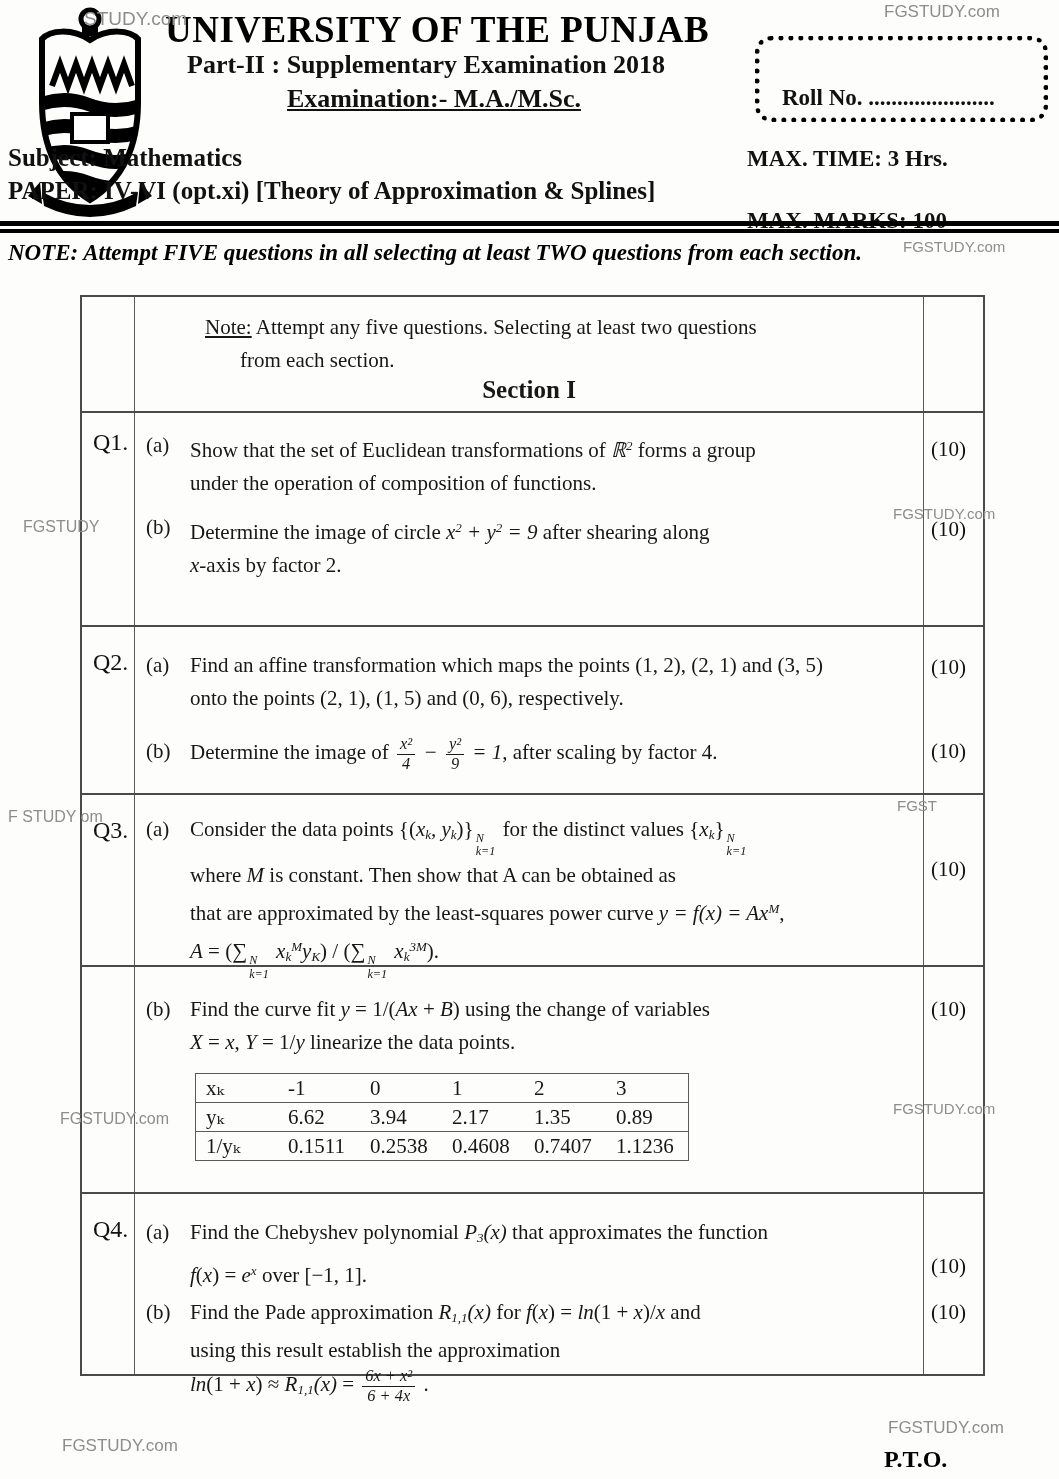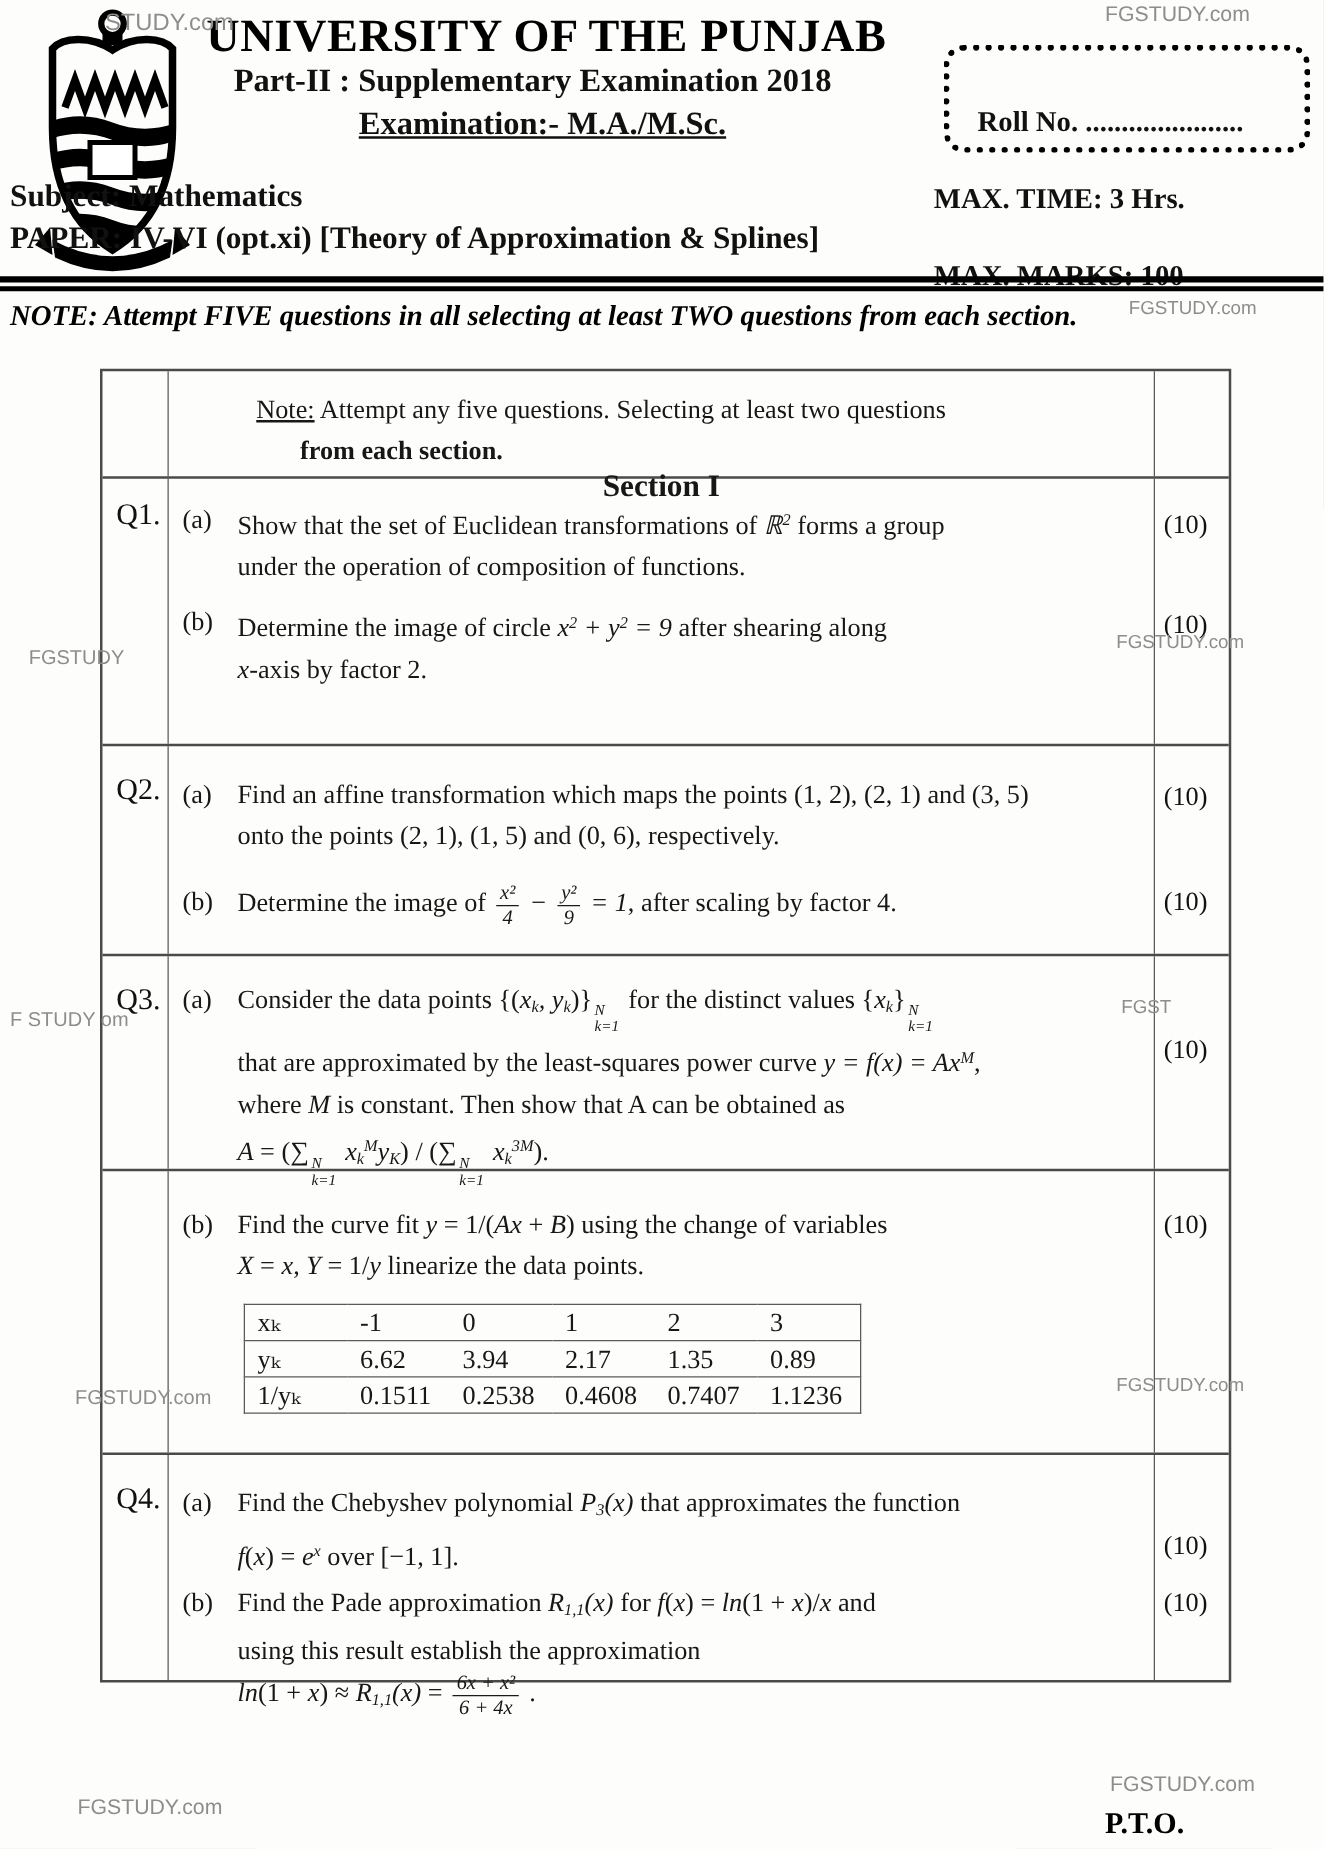--- a/index.html
+++ b/index.html
@@ -24,21 +24,21 @@
   .qnum{padding-left:11px;}
   .ccol{flex:1;position:relative;font-size:21px;line-height:33px;color:#171717;}
   .mcol{width:60px;border-left:1.6px solid #5a5a5a;box-sizing:border-box;position:relative;font-size:21px;}
   .mark{position:absolute;left:7px;white-space:nowrap;}
   .part{display:flex;position:absolute;left:0;right:4px;}
   .plabel{width:55px;padding-left:11px;box-sizing:border-box;flex:none;}
   .ptext{flex:1;}
   .qline{white-space:nowrap;}
   
   .note-l1{padding-left:70px;white-space:nowrap;}
-  .note-l2{padding-left:105px;white-space:nowrap;font-weight:bold;}
+  .note-l2{padding-left:105px;white-space:nowrap;}
   .note-word{text-decoration:underline;}
   .section-title{text-align:center;font-weight:bold;font-size:25px;}
   
   .mi{font-style:italic;}
   .su{font-size:.62em;vertical-align:.55em;font-style:italic;}
   .sd{font-size:.62em;vertical-align:-.25em;font-style:italic;}
   .ss{display:inline-flex;flex-direction:column;font-size:.58em;line-height:1.1;
       vertical-align:-.5em;font-style:italic;margin:0 2px;text-align:left;}
   .fr{display:inline-flex;flex-direction:column;font-size:.78em;line-height:1.15;
       vertical-align:middle;text-align:center;font-style:italic;margin:0 3px;}
@@ -107,21 +107,21 @@
   <div class="abs paper-line" style="left:8px;top:177px;">PAPER: IV-VI (opt.xi) [Theory of Approximation &amp; Splines]</div>
   <div class="abs max-line" style="left:747px;top:146px;">MAX. TIME: 3 Hrs.</div>
   <div class="abs max-line" style="left:747px;top:176px;margin-top:32px;">MAX. MARKS: 100</div>
 
   <div class="abs dblrule" style="left:0;top:221px;width:1059px;"></div>
 
   <div class="abs note-banner" style="left:8px;top:240px;">NOTE: Attempt FIVE questions in all selecting at least TWO questions from each section.</div>
 
   <div class="abs qtable" style="left:80px;top:295px;width:905px;">
 
-    <div class="trow" style="height:86px;">
+    <div class="trow" style="height:116px;">
       <div class="qcol"></div>
       <div class="ccol">
         <div class="note-l1 abs" style="top:14px;left:0;"><span class="note-word">Note:</span><span> Attempt any five questions. Selecting at least two questions</span></div>
         <div class="note-l2 abs" style="top:47px;left:0;">from each section.</div>
         <div class="section-title abs" style="top:76px;left:0;right:0;">Section I</div>
       </div>
       <div class="mcol"></div>
     </div>
 
     <div class="trow" style="height:214px;">
@@ -189,22 +189,22 @@
         <div class="part" style="top:18px;">
           <div class="plabel">(a)</div>
           <div class="ptext">
             <div class="qline">Consider the data points {(<span class="mi">x</span><span class="sd">k</span><span class="mi">, y</span><span class="sd">k</span>)}<span class="ss">
                   <span>N</span>
                   <span>k=1</span>
                 </span> for the distinct values {<span class="mi">x</span><span class="sd">k</span>}<span class="ss">
                   <span>N</span>
                   <span>k=1</span>
                 </span></div>
+            <div class="qline">where <span class="mi">M</span> is constant. Then show that A can be obtained as</div>
             <div class="qline">that are approximated by the least-squares power curve <span class="mi">y = f(x) = Ax</span><span class="su">M</span>,</div>
-            <div class="qline">where <span class="mi">M</span> is constant. Then show that A can be obtained as</div>
             <div class="qline"><span class="mi">A</span> = (<span class="mi">∑</span><span class="ss">
                   <span>N</span>
                   <span>k=1</span>
                 </span><span class="mi"> x</span><span class="sd">k</span><span class="su">M</span><span class="mi">y</span><span class="sd">K</span>) / (<span class="mi">∑</span><span class="ss">
                   <span>N</span>
                   <span>k=1</span>
                 </span><span class="mi"> x</span><span class="sd">k</span><span class="su">3M</span>).</div>
           </div>
         </div>
       </div>

